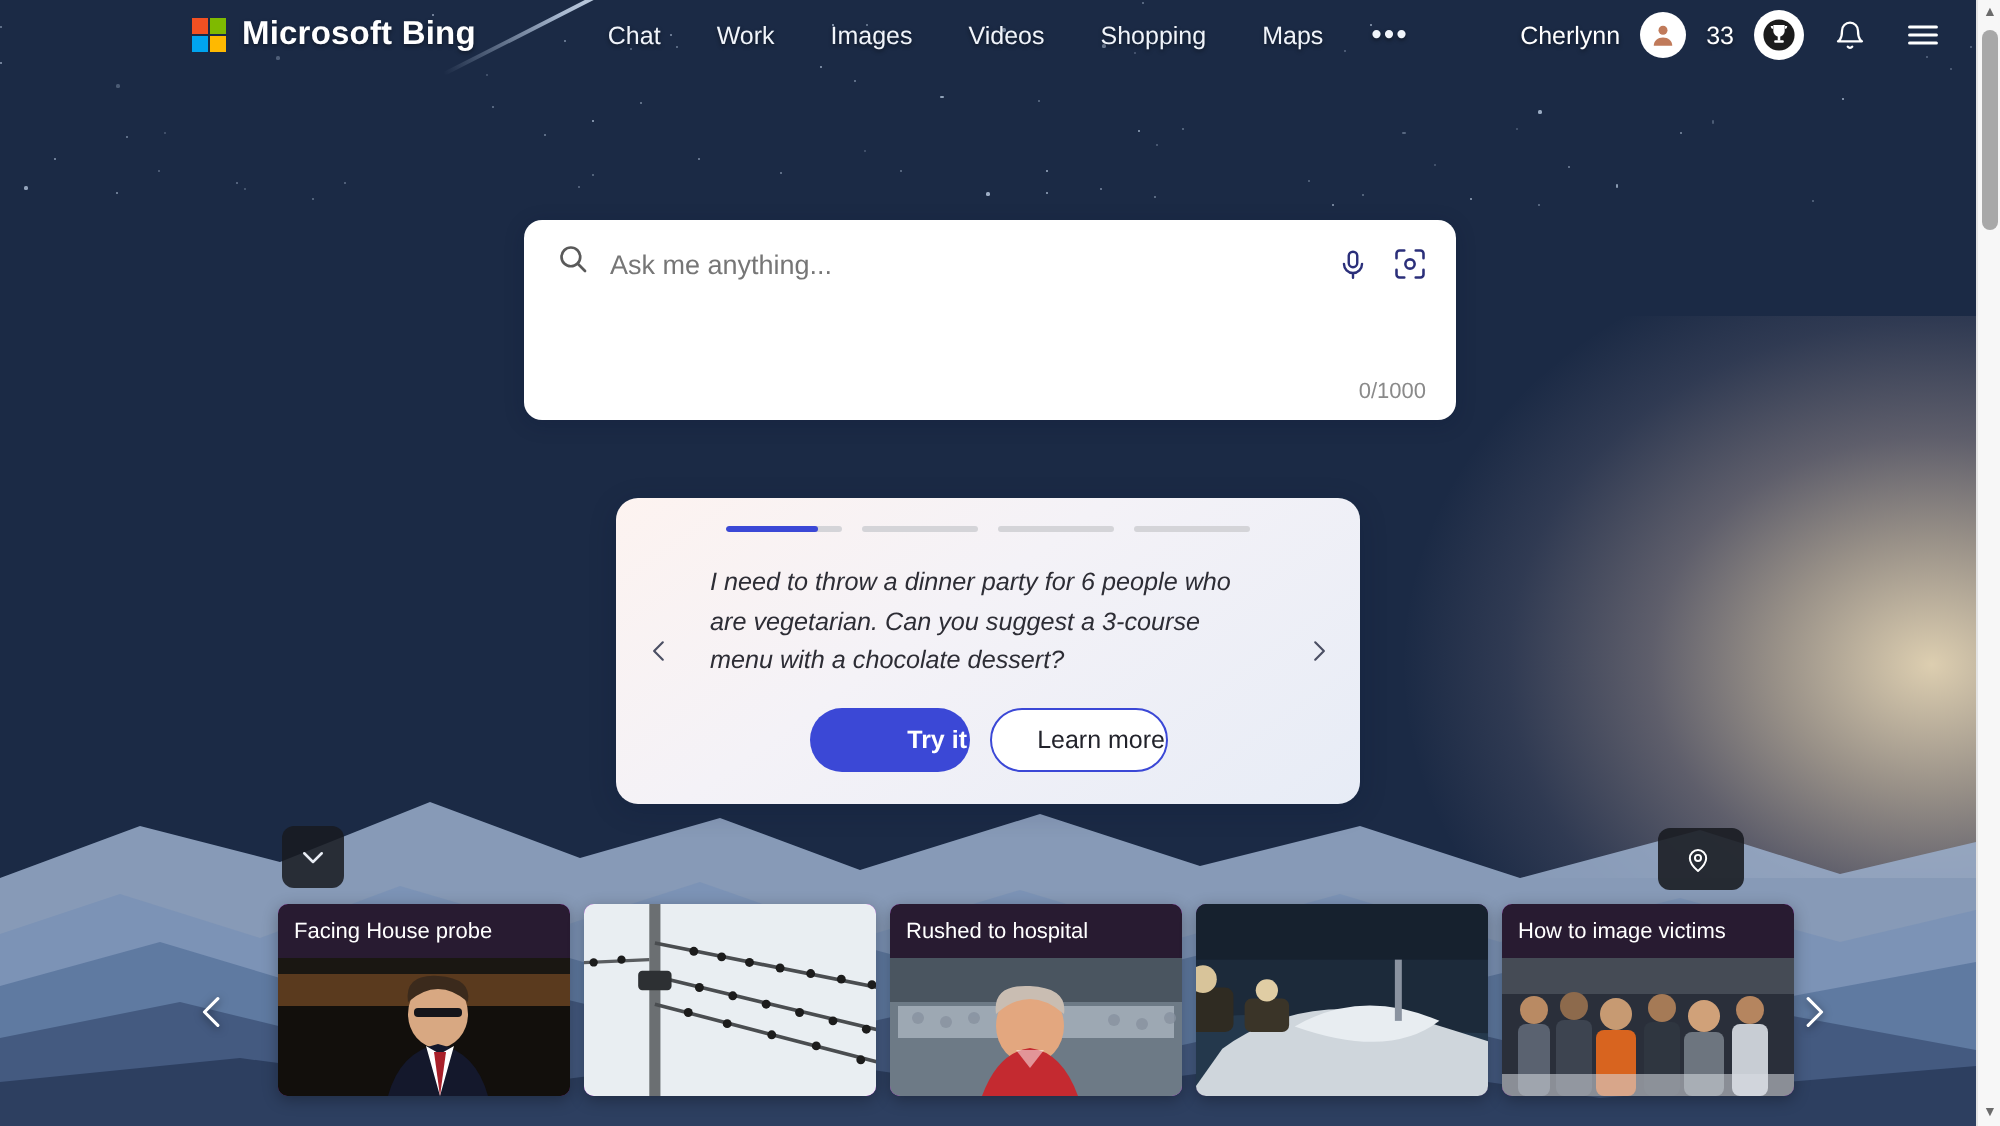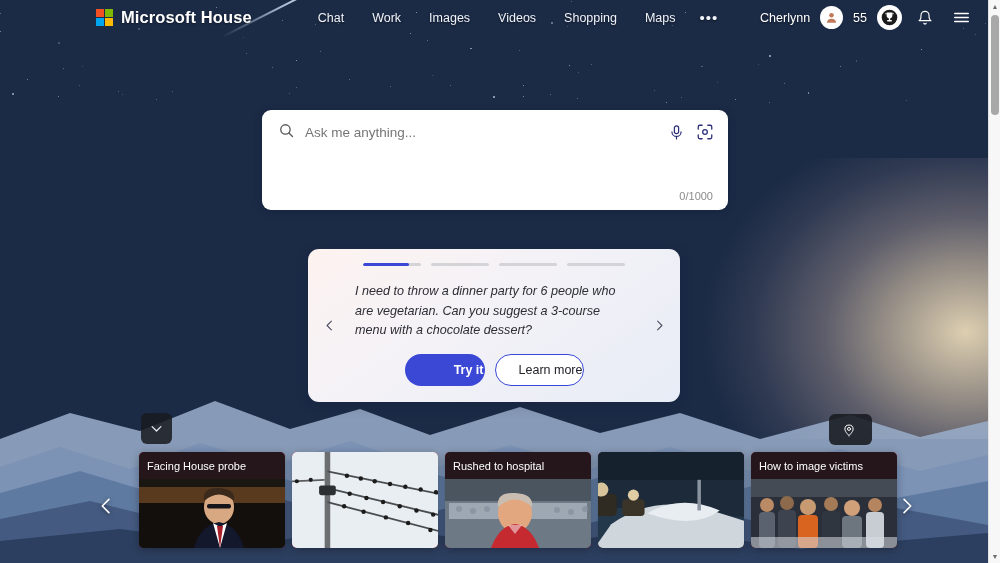--- a/index.html
+++ b/index.html
@@ -321,21 +321,21 @@
     top: 452px;
     display: flex;
     gap: 7px;
     z-index: 25;
   }
   .ncard {
     width: 146px;
     height: 96px;
     border-radius: 5px;
     overflow: hidden;
-    background: #b91c1c;
+    background: #d946ef;
     box-shadow: 0 2px 8px rgba(0,0,0,.3);
     cursor: pointer;
     display: flex;
     flex-direction: column;
   }
   .ncard-title {
     height: 27px;
     background: rgba(20,22,28,.9);
     color: #fff;
     font-size: 11px;
@@ -485,21 +485,21 @@
 
   <div class="header">
 
     <div class="brand">
       <span class="ms-logo">
         <i style="background:#f25022"></i>
           <i style="background:#7fba00"></i>
         <i style="background:#00a4ef"></i>
           <i style="background:#ffb900"></i>
       </span>
-      <span class="brand-name">Microsoft House</span>
+      <span class="brand-name">Microsoft Bing</span>
     </div>
 
     <nav class="nav">
       <a href="#">Chat</a>
       <a href="#">Work</a>
       <a href="#">Images</a>
       <a href="#">Videos</a>
       <a href="#">Shopping</a>
       <a href="#">Maps</a>
       <span class="nav-more">•••</span>
@@ -508,21 +508,21 @@
     <div class="hdr-right">
       <span class="user-name">Cherlynn</span>
 
       <span class="avatar">
         <svg width="15" height="15" viewBox="0 0 24 24">
           <circle cx="12" cy="8.2" r="3.6" fill="#c07a5a"></circle>
           <path d="M4.6 20.5c0-4.1 3.3-6.6 7.4-6.6s7.4 2.5 7.4 6.6z" fill="#c07a5a"></path>
         </svg>
       </span>
 
-      <span class="pts">55</span>
+      <span class="pts">33</span>
 
       <span class="rewards">
         <svg width="17" height="17" viewBox="0 0 24 24">
           <circle cx="12" cy="12" r="11" fill="#1b1b1b"></circle>
           <path d="M8 5h8v4.2a4 4 0 0 1-8 0z" fill="#fff"></path>
           <path d="M6.2 5.6h1.6v2.2a1.9 1.9 0 0 1-1.6-1.9zM17.8 5.6h-1.6v2.2a1.9 1.9 0 0 0 1.6-1.9z" fill="#fff"></path>
           <rect x="11.1" y="12.6" width="1.8" height="3.3" fill="#fff"></rect>
           <rect x="8.6" y="15.7" width="6.8" height="1.8" rx=".7" fill="#fff"></rect>
         </svg>
       </span>

